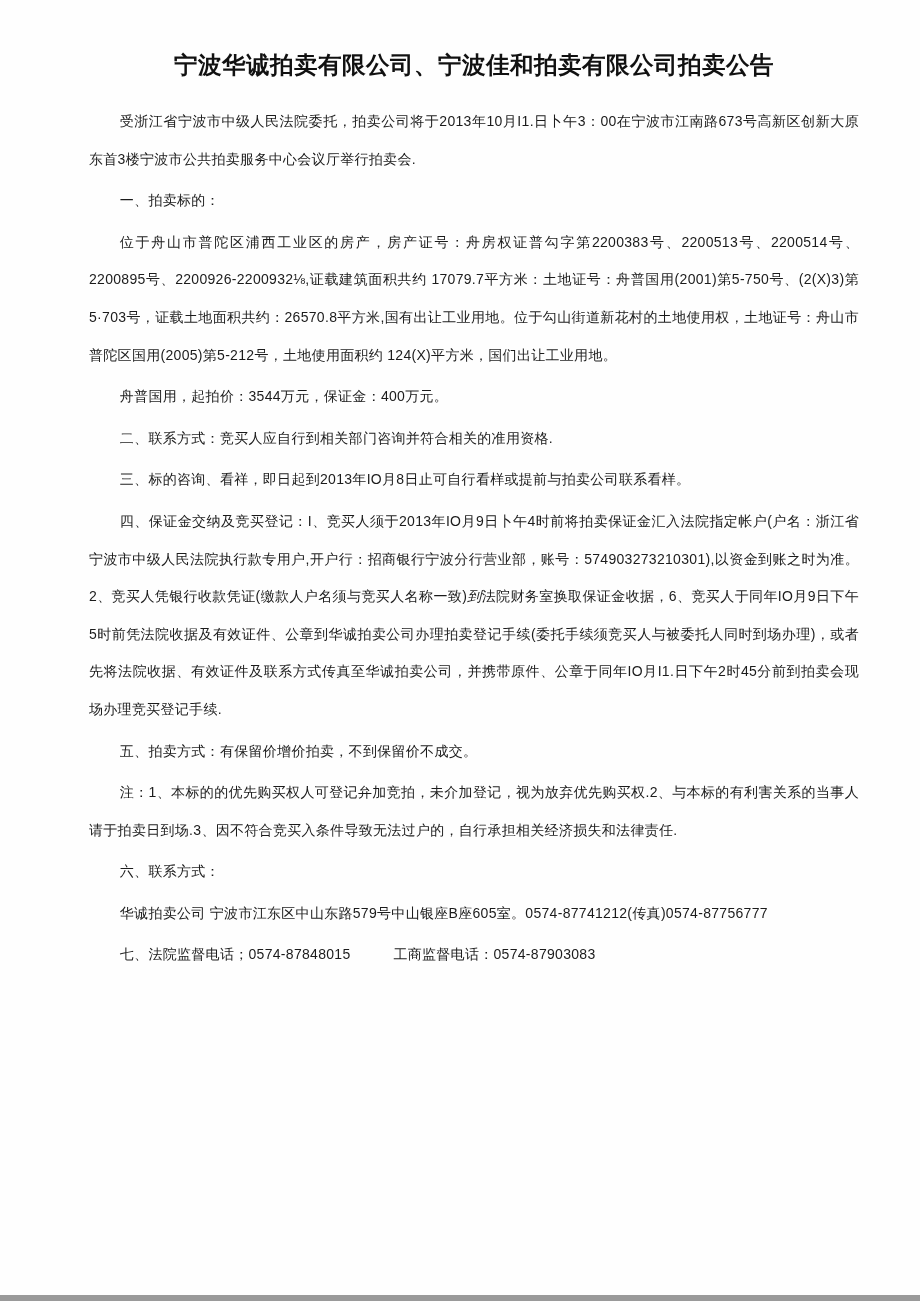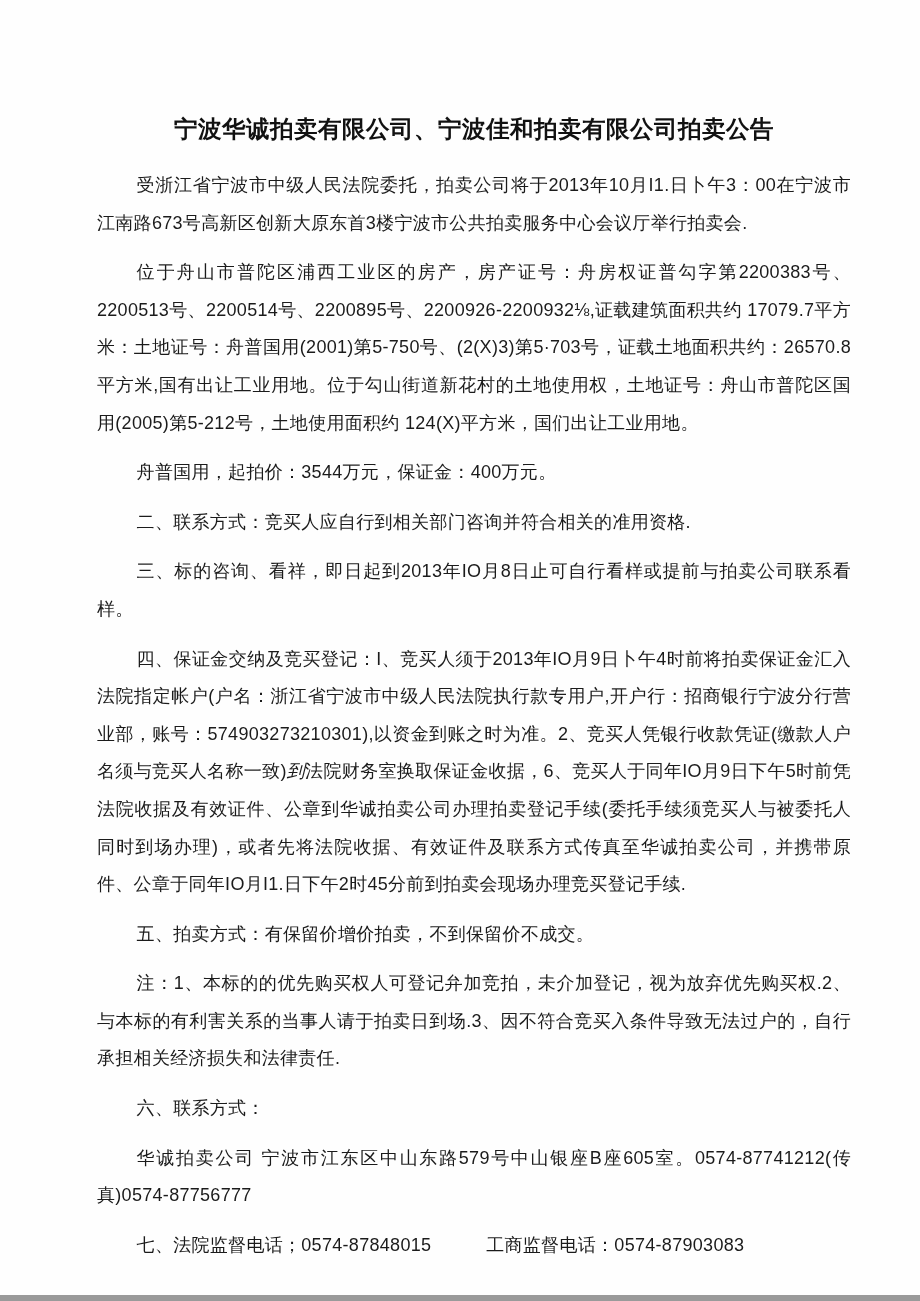--- a/index.html
+++ b/index.html
@@ -6,37 +6,37 @@
     margin: 0;
     padding: 0;
     background: #ffffff;
   }
   .page {
     position: relative;
     width: 920px;
     height: 1301px;
     background: #fefefe;
     box-sizing: border-box;
-    padding: 112px 57px 0 85px;
+    padding: 48px 57px 0 85px;
     overflow: hidden;
     font-family: "Liberation Sans", "DejaVu Sans", sans-serif;
     color: #1b1b1b;
   }
   .doc-title {
     margin: 0 0 21px 0;
     text-align: center;
     font-size: 23.5px;
     line-height: 34px;
     font-weight: bold;
     color: #111111;
     letter-spacing: 0.5px;
   }
   .para {
-    margin: 12px;
-    font-size: 18px;
+    margin: 4px;
+    font-size: 14px;
     line-height: 37.6px;
     text-align: justify;
     text-indent: 2.2em;
     letter-spacing: 0.3px;
     word-break: break-word;
   }
   .seg-italic {
     font-style: italic;
   }
   .scan-edge-bottom {
@@ -52,20 +52,23 @@
 <body>
 
 <div class="page">
 
   <h1 class="doc-title">宁波华诚拍卖有限公司、宁波佳和拍卖有限公司拍卖公告</h1>
 
   <p class="para">
     <span>受浙江省宁波市中级人民法院委托，拍卖公司将于2013年10月I1.日卜午3：00在宁波市江南路673号高新区创新大原东首3楼宁波市公共拍卖服务中心会议厅举行拍卖会.</span>
   </p>
 
+  <p class="para">
+    <span>一、拍卖标的：</span>
+  </p>
 
   <p class="para">
     <span>位于舟山市普陀区浦西工业区的房产，房产证号：舟房权证普勾字第2200383号、2200513号、2200514号、2200895号、2200926-2200932⅛,证载建筑面积共约 17079.7平方米：土地证号：舟普国用(2001)第5-750号、(2(X)3)第5·703号，证载土地面积共约：26570.8平方米,国有出让工业用地。位于勾山街道新花村的土地使用权，土地证号：舟山市普陀区国用(2005)第5-212号，土地使用面积约 124(X)平方米，国们出让工业用地。</span>
   </p>
 
   <p class="para">
     <span>舟普国用，起拍价：3544万元，保证金：400万元。</span>
   </p>
 
   <p class="para">

